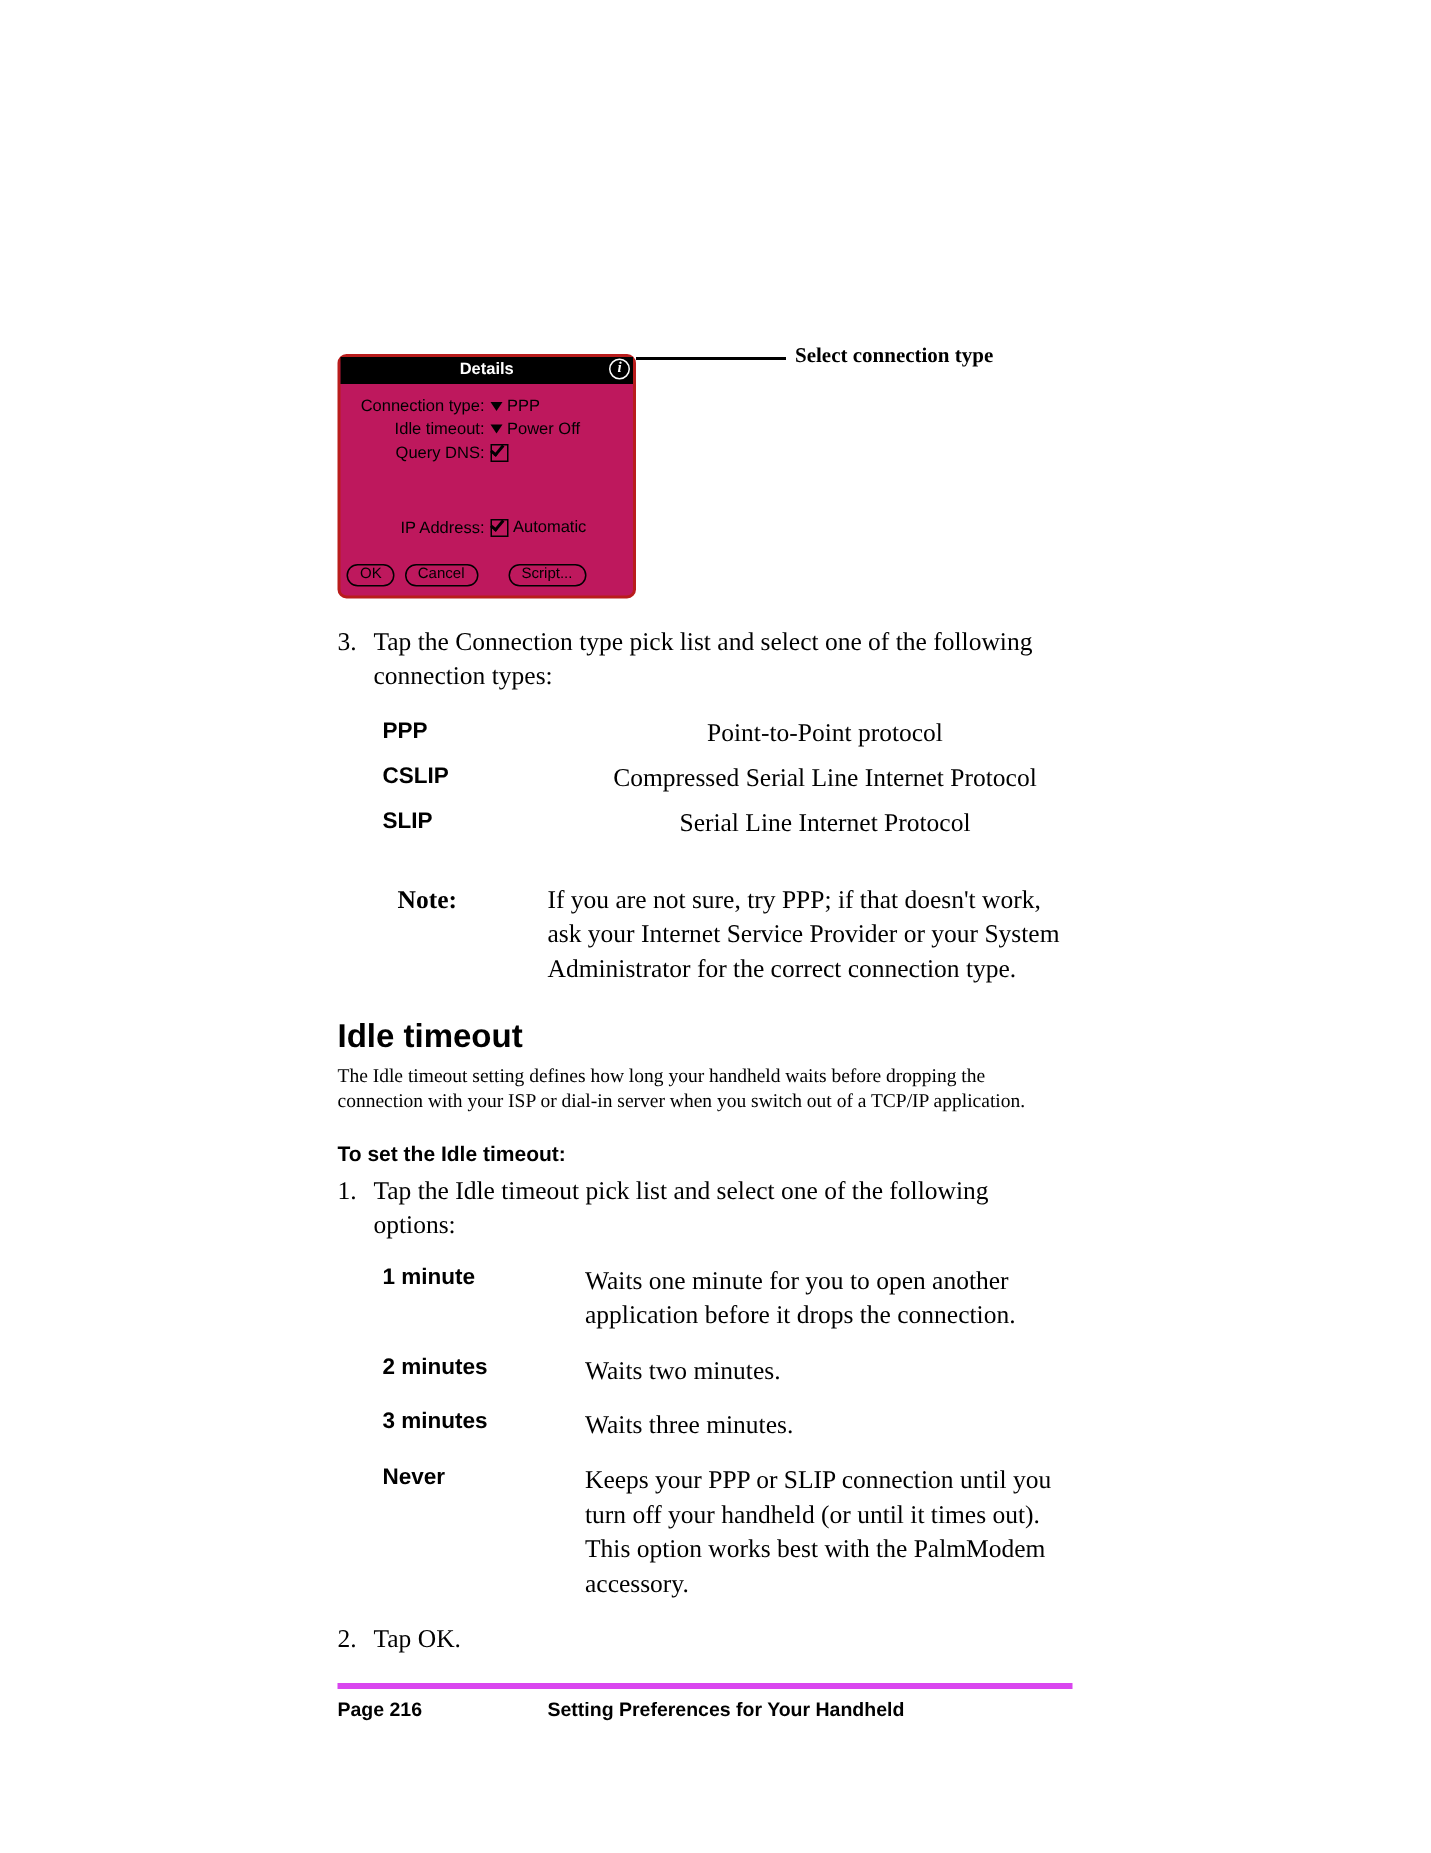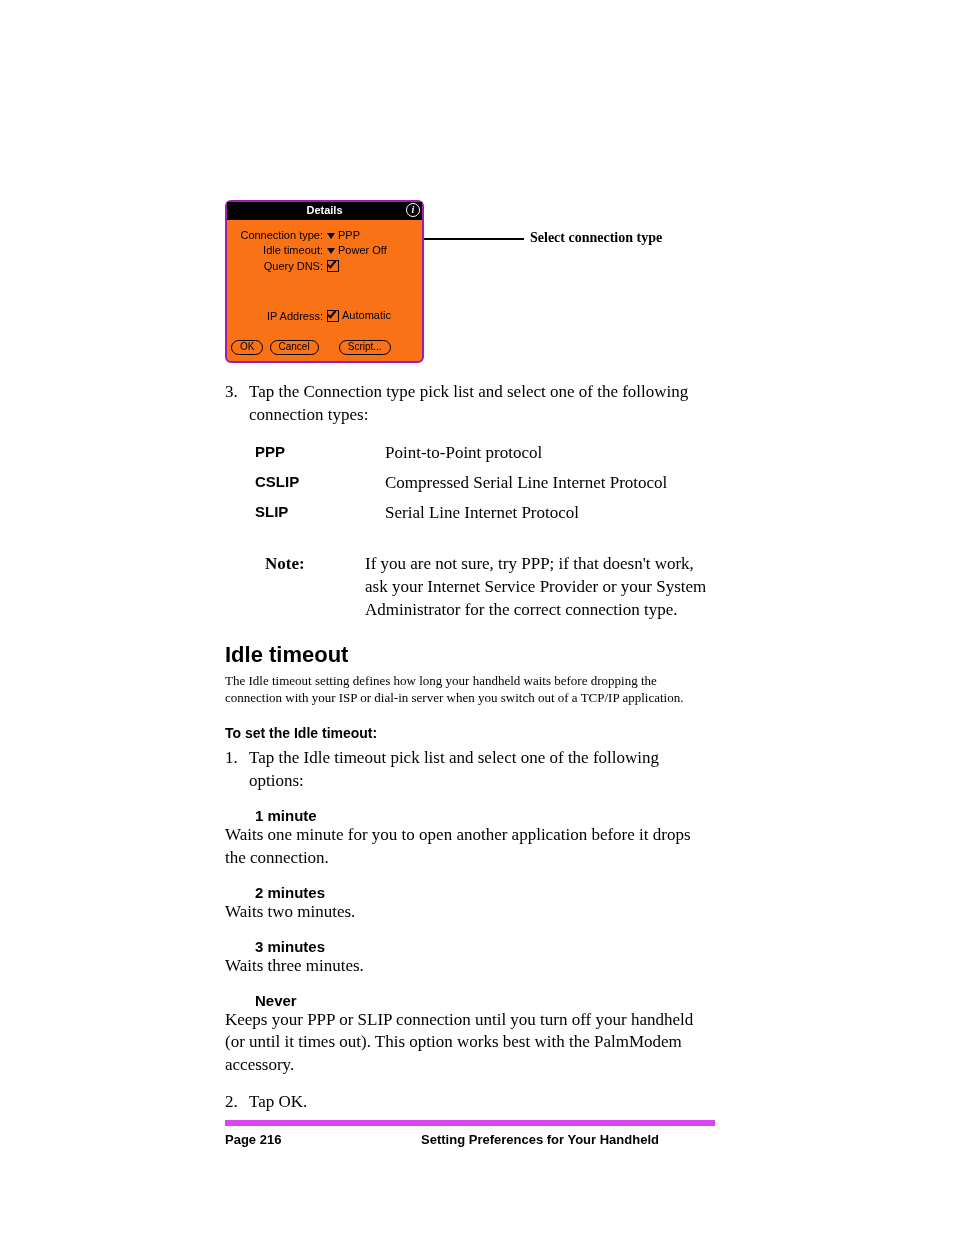--- a/index.html
+++ b/index.html
@@ -22,26 +22,27 @@
     width: 490px;
   }
 
   
   .dialog-wrap {
     display: flex;
     align-items: flex-start;
   }
   .dialog {
     width: 195px;
-    border: 2px solid #a21caf;
+    border: 2px solid #b91c1c;
     border-radius: 6px;
-    background: #f97316;
+    background: #be185d;
     font-family: "Helvetica Neue", Arial, sans-serif;
     font-size: 11px;
     line-height: 1;
+    margin-top: 36px;
   }
   .dialog-title {
     background: #000;
     color: #fff;
     font-weight: bold;
     font-size: 11px;
     padding: 3px 4px 4px 4px;
     text-align: center;
     position: relative;
   }
@@ -151,20 +152,21 @@
   .protolist .pl {
     width: 130px;
     font-family: "Helvetica Neue", Arial, sans-serif;
     font-weight: bold;
     font-size: 15px;
     padding-left: 30px;
   }
   .protolist .pd {
     flex: 1;
     font-family: Georgia, serif;
+    text-align: center;
   }
 
   .note {
     display: flex;
     font-size: 17px;
     line-height: 1.35;
     margin-top: 30px;
   }
   .note .nl {
     width: 100px;
@@ -193,50 +195,49 @@
   }
 
   .optlist {
     margin-top: 12px;
     font-size: 17px;
   }
   .optlist .orow {
     display: flex;
     margin: 14px 0;
     align-items: flex-start;
-    flex-direction: column;
   }
   .optlist .ol {
     width: 135px;
     padding-left: 30px;
     font-family: "Helvetica Neue", Arial, sans-serif;
     font-weight: bold;
     font-size: 15px;
   }
   .optlist .od {
     flex: 1;
     font-family: Georgia, serif;
     line-height: 1.35;
   }
 
   
   .footer {
     position: absolute;
     left: 225px;
     width: 490px;
     bottom: 88px;
-    border-top: 6px solid #d946ef;
+    border-top: 4px solid #d946ef;
     padding-top: 6px;
     font-family: "Helvetica Neue", Arial, sans-serif;
     font-weight: bold;
     font-size: 13px;
     display: flex;
   }
   .footer .pg { flex: 0 0 140px; }
-  .footer .ch { flex: 1; text-align: center; }
+  .footer .ch { flex: 1; text-align: left; }
 </style>
 </head>
 <body>
 
 <div class="page">
   <div class="content">
 
     <div class="dialog-wrap">
       <div class="dialog">
         <div class="dialog-title">

